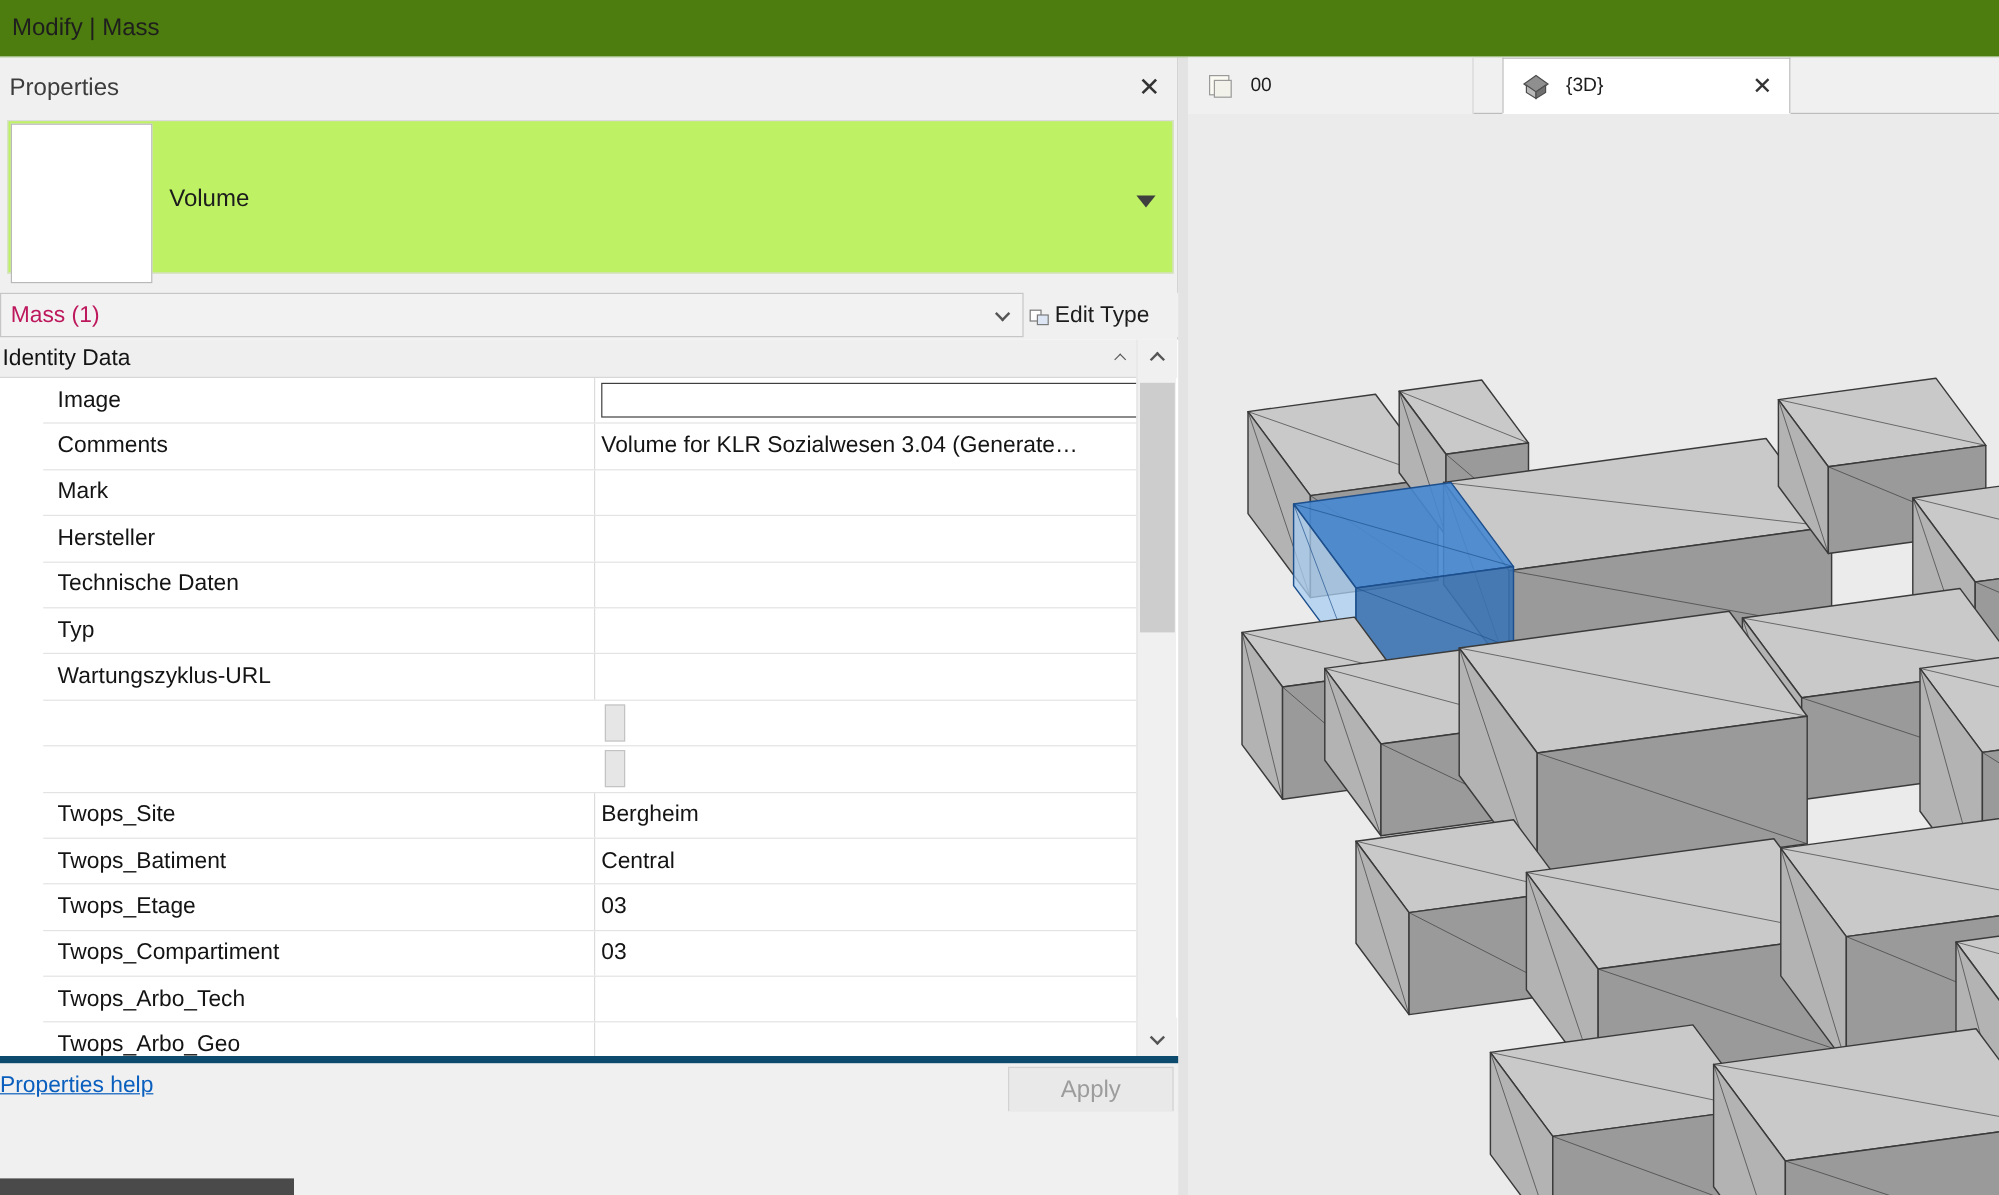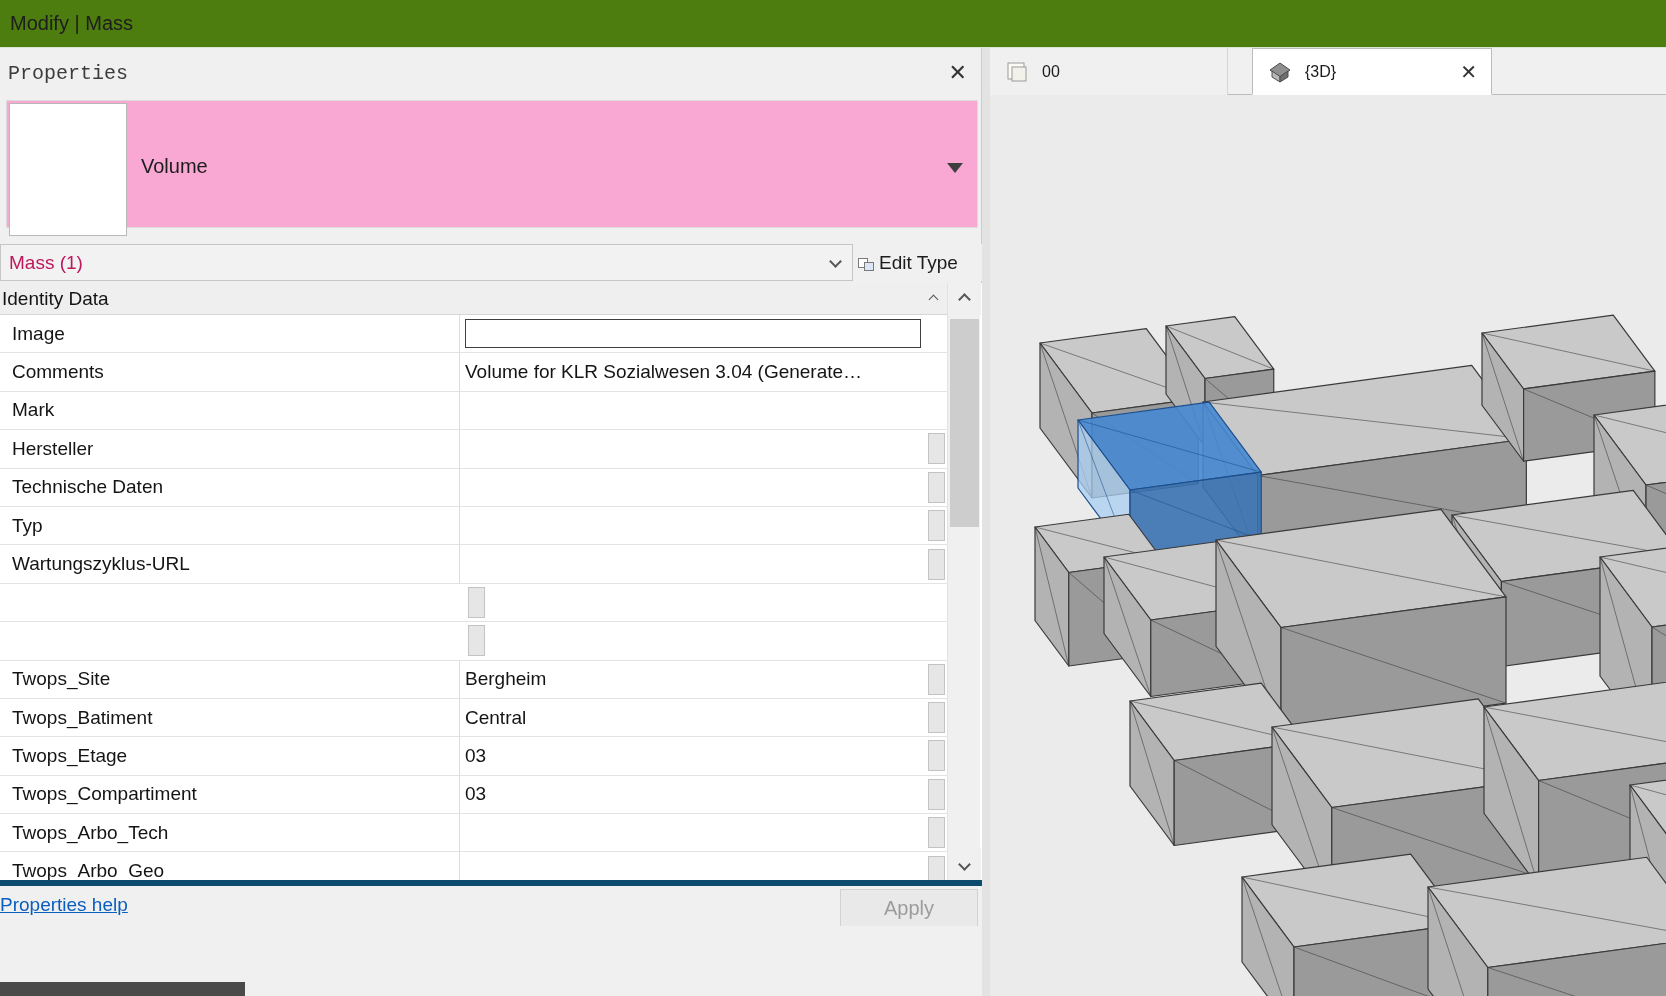--- a/index.html
+++ b/index.html
@@ -10,25 +10,25 @@
   
   .topbar { position:absolute; left:0; top:0; width:1666px; height:48px;
             background:#4d7c0f; border-bottom:1px solid #d8e6cf;
             display:flex; align-items:center; }
   .topbar span { margin-left:10px; font-size:20px; color:#1e1e1e; }
 
   
   .props { position:absolute; left:0; top:48px; width:982px; height:948px;
            background:#f0f0f0; border-right:1px solid #cccccc; }
   .props-header { position:absolute; left:0; top:0; width:100%; height:52px; }
-  .props-title { position:absolute; left:8px; top:14px; font-size:20px; color:#3c3c3c;font-family:Liberation Mono, monospace; }
+  .props-title { position:absolute; left:8px; top:14px; font-size:20px; color:#3c3c3c; }
   .props-close { position:absolute; right:14px; top:12px; font-size:22px; color:#333; cursor:pointer; line-height:26px; }
 
   .type-selector { position:absolute; left:6px; top:52px; width:972px; height:128px;
-                   background:#f9a8d4; border:1px solid #dcdcdc; }
+                   background:#bef264; border:1px solid #dcdcdc; }
   .type-preview { position:absolute; left:2px; top:2px; width:118px; height:133px;
                   background:#ffffff; border:1px solid #b8b8b8; }
   .type-label { position:absolute; left:134px; top:54px; font-size:20px; color:#1c1c1c; }
   .type-chevron { position:absolute; right:14px; top:62px; width:0; height:0;
                   border-left:8px solid transparent; border-right:8px solid transparent;
                   border-top:10px solid #3f3f3f; }
 
   .element-row { position:absolute; left:0; top:195px; width:982px; height:40px; }
   .element-select { position:absolute; left:0; top:1px; width:853px; height:37px;
                     background:#f2f2f2; border:1px solid #c6c6c6;
@@ -47,21 +47,21 @@
   
   .grid-area { position:absolute; left:0; top:235px; width:982px; height:597px; background:#ffffff; }
   .section-header { position:absolute; left:0; top:0; width:947px; height:32px;
                     background:#efefef; border-bottom:1px solid #d7d7d7;
                     display:flex; align-items:center; }
   .section-header span { margin-left:2px; font-size:19px; color:#141414; }
   .sec-chev { position:absolute; right:10px; top:13px; width:7px; height:7px;
               border-right:1.6px solid #555; border-bottom:1.6px solid #555; transform:rotate(-135deg); }
 
   .rows { position:absolute; left:0; top:32px; width:947px; height:565px; overflow:hidden; background:#fff; }
-  .prow { display:flex; width:947px; height:38.4px; border-bottom:1px solid #e3e3e3; }
+  .prow { display:flex; width:947px; height:38.4px; border-bottom:1px solid #e3e3e3;margin-left:36px; }
   .plabel { width:460px; border-right:1px solid #dcdcdc; font-size:19px; color:#141414;
             display:flex; align-items:center; padding-left:12px; white-space:nowrap; overflow:hidden; }
   .pvalue { width:465px; font-size:19px; color:#141414; display:flex; align-items:center;
             padding-left:5px; white-space:nowrap; overflow:hidden; position:relative; }
   .pinput { width:456px; height:29px; background:#fff; border:1.5px solid #3f3f3f; }
   .pbtncell { width:22px; display:flex; align-items:center; justify-content:center; }
   .pbtn { width:17px; height:31px; background:#e6e6e6; border:1px solid #c3c3c3; cursor:pointer; }
 
   .vscroll { position:absolute; left:947px; top:0; width:33px; height:597px;
              background:#f0f0f0; border-left:1px solid #e2e2e2; }

